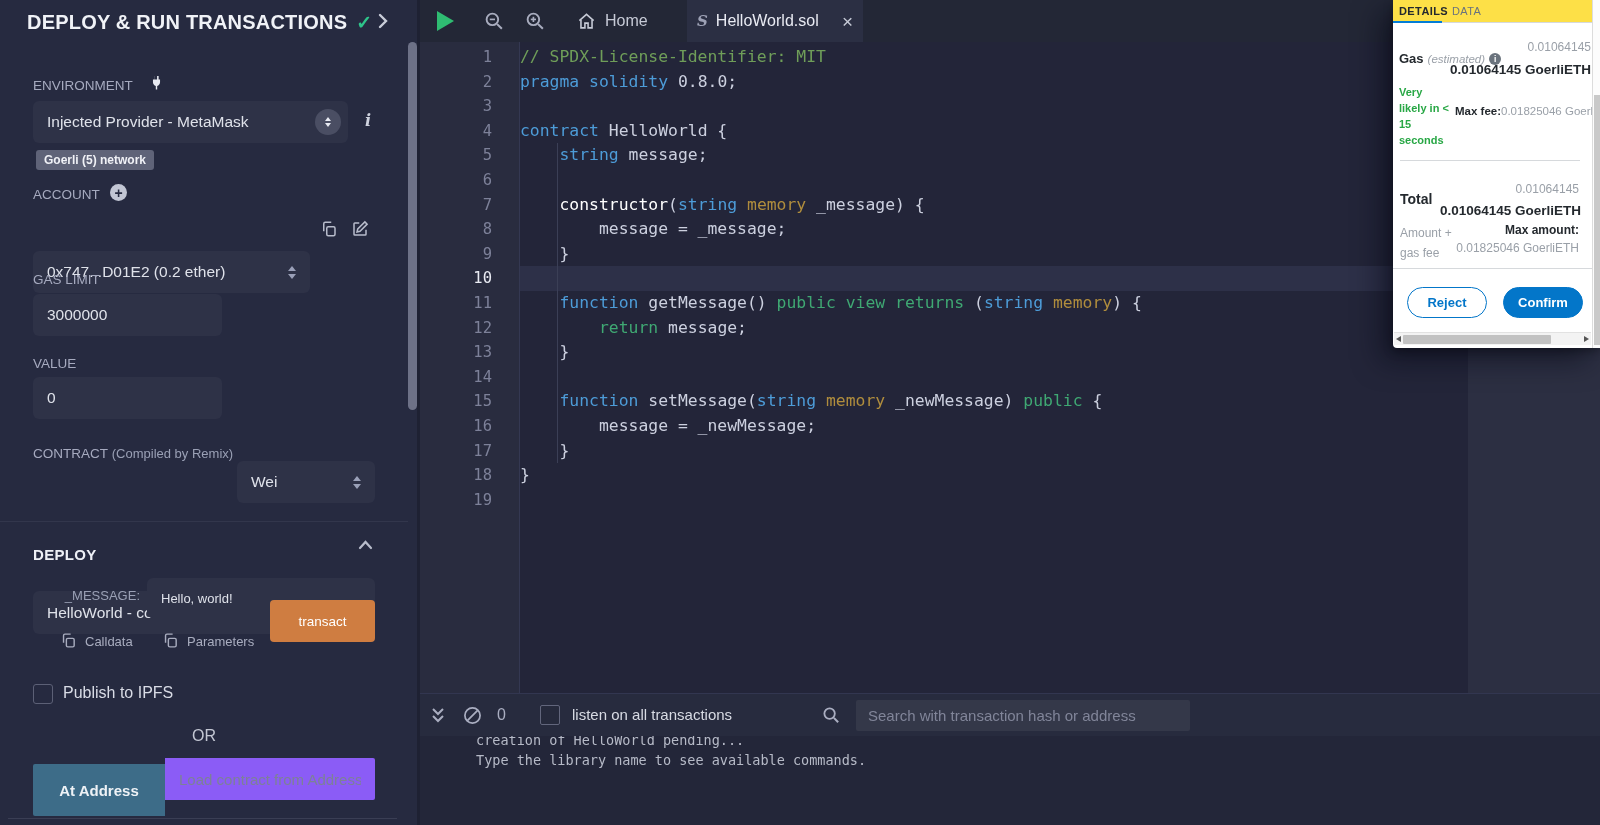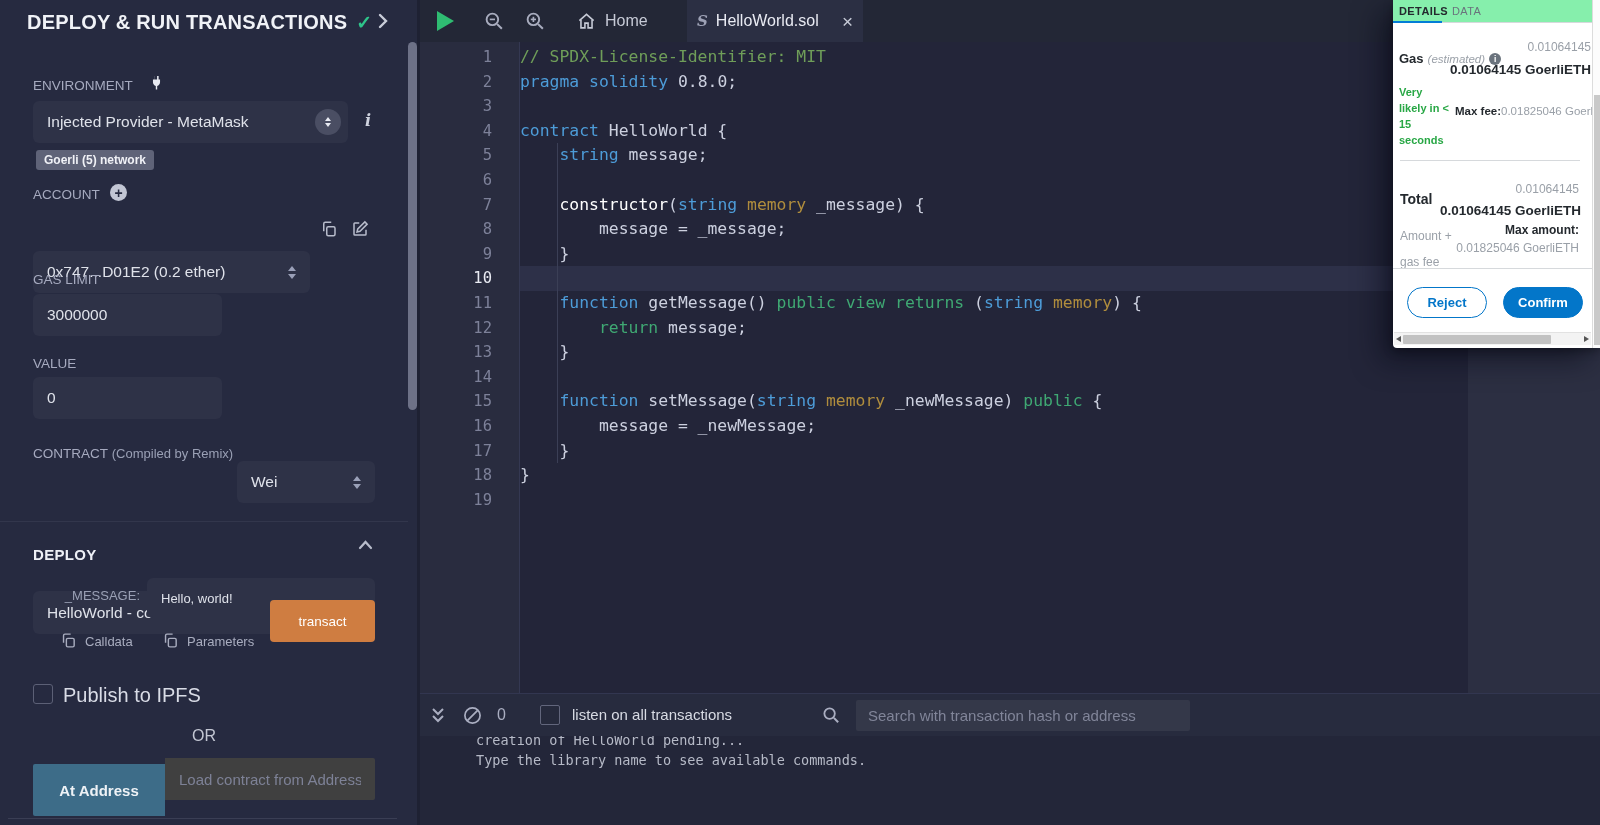--- a/index.html
+++ b/index.html
@@ -77,21 +77,21 @@
   .term-search{position:absolute;left:436px;top:6px;width:334px;height:31px;background:#343849;border:none;border-radius:2px;
                color:#dfe2ea;font-size:15px;padding:0 12px;outline:none;}
   .term-search::placeholder{color:#818599;}
   .term-log{position:absolute;left:0;top:43px;width:1180px;height:89px;background:#232639;overflow:hidden;padding-left:56px;}
   .log-line{font-family:"DejaVu Sans Mono",monospace;font-size:13.5px;line-height:19.5px;color:#b6bac7;white-space:pre;}
   .log-line:first-child{margin-top:-5px;}
 
   
   .mm{position:absolute;left:1393px;top:0;width:207px;height:348px;background:#fff;z-index:60;color:#24292e;
       box-shadow:-12px 12px 28px rgba(5,8,20,.55),0 3px 10px rgba(0,0,0,.35);border-radius:0 0 4px 4px;}
-  .mm-tabs{position:absolute;left:0;top:0;width:100%;height:23px;border-bottom:1px solid #d6d9dc;background:#86efac;}
+  .mm-tabs{position:absolute;left:0;top:0;width:100%;height:23px;border-bottom:1px solid #d6d9dc;background:#fde047;}
   .mm-tab{position:absolute;top:5px;font-size:11px;letter-spacing:.4px;cursor:pointer;}
   .mm-tab.active{left:6px;font-weight:600;color:#24292e;}
   .mm-tab.idle{left:59px;color:#6a737d;}
   .mm-underline{position:absolute;left:0;top:21px;width:49px;height:2px;background:#037dd6;}
   .mm-sec{color:#9aa0a8;font-size:12px;}
   .mm-bold{font-weight:700;color:#24292e;}
   .mm-gas-row{position:absolute;left:6px;top:51px;font-size:13px;font-weight:700;display:flex;align-items:center;gap:4px;}
   .mm-est{font-size:11.5px;color:#9aa0a8;font-weight:400;font-style:italic;}
   .mm-info{width:12px;height:12px;border-radius:50%;background:#6a737d;color:#fff;font-size:8.5px;font-weight:700;
            display:inline-flex;align-items:center;justify-content:center;font-style:normal;}
@@ -203,26 +203,26 @@
     <div class="abs" style="left:162px;top:632px;">
       <svg width="17" height="17" viewBox="0 0 24 24" fill="none" stroke="#a9adbf" stroke-width="2">
           <rect x="9" y="9" width="11" height="12" rx="2"></rect>
           <path d="M5 15V5a2 2 0 0 1 2-2h8"></path>
         </svg>
     </div>
     <div class="abs icon-label" style="left:187px;top:634px;">Parameters</div>
     <div class="abs btn-transact" style="left:270px;top:600px;width:105px;height:42px;">transact</div>
 
     <div class="abs chk" style="left:33px;top:684px;width:20px;height:20px;"></div>
-    <div class="abs" style="left:63px;top:684px;font-size:20px;color:#d9dce6;">Publish to IPFS</div>
+    <div class="abs" style="left:63px;top:684px;font-size:16px;color:#d9dce6;">Publish to IPFS</div>
 
     <div class="abs" style="left:0;top:727px;width:408px;text-align:center;font-size:16px;color:#c3c7d3;">OR</div>
 
     <div class="abs btn-ataddr" style="left:33px;top:740px;width:132px;height:52px;margin-top:24px;">At Address</div>
-    <input class="abs field" style="left: 165px; top: 758px; width: 210px; height: 42px; background: #404040; border-radius: 0px 2px 2px 0px; font-size: 15px;" placeholder="Load contract from Address">
+    <input class="abs field" style="left: 165px; top: 758px; width: 210px; height: 42px; background: #8b5cf6; border-radius: 0px 2px 2px 0px; font-size: 15px;" placeholder="Load contract from Address">
 
     <div class="abs" style="left:8px;top:818px;width:389px;height:1px;background:#3a3e54;"></div>
     <div class="abs p-scroll"></div>
   </div>
 
   <div class="editor">
     <div class="tabbar">
       <div class="abs play" style="left:17px;top:11px;"></div>
       <div class="abs" style="left:64px;top:11px;">
         <svg width="21" height="21" viewBox="0 0 20 20">
@@ -352,21 +352,21 @@
     <div class="abs mm-bold" style="right:9px;top:62px;font-size:13.5px;">0.01064145 GoerliETH</div>
     <div class="mm-speed">Very likely in &lt; 15 seconds</div>
     <div class="abs mm-bold" style="left:62px;top:105px;font-size:11.5px;">Max fee:</div>
     <div class="abs mm-sec" style="left:108px;top:105px;font-size:11.5px;white-space:nowrap;">0.01825046 GoerliETH</div>
 
     <div class="mm-divider" style="left:7px;top:160px;width:180px;"></div>
 
     <div class="abs mm-sec" style="right:21px;top:182px;">0.01064145</div>
     <div class="abs mm-bold" style="left:7px;top:191px;font-size:14px;">Total</div>
     <div class="abs mm-bold" style="right:19px;top:203px;font-size:13.5px;">0.01064145 GoerliETH</div>
-    <div class="abs mm-sec" style="left:7px;top:223px;width:62px;line-height:26px;">Amount + gas fee</div>
+    <div class="abs mm-sec" style="left:7px;top:223px;width:62px;line-height:20px;">Amount + gas fee</div>
     <div class="abs mm-bold" style="right:21px;top:223px;font-size:12px;">Max amount:</div>
     <div class="abs mm-sec" style="right:21px;top:241px;">0.01825046 GoerliETH</div>
 
     <div class="mm-divider" style="left:0;top:268px;width:100%;"></div>
     <div class="mm-btn mm-reject">Reject</div>
     <div class="mm-btn mm-confirm">Confirm</div>
 
     <div class="mm-hscroll">
       <span class="arr-l"></span>
       <span class="arr-r"></span>

